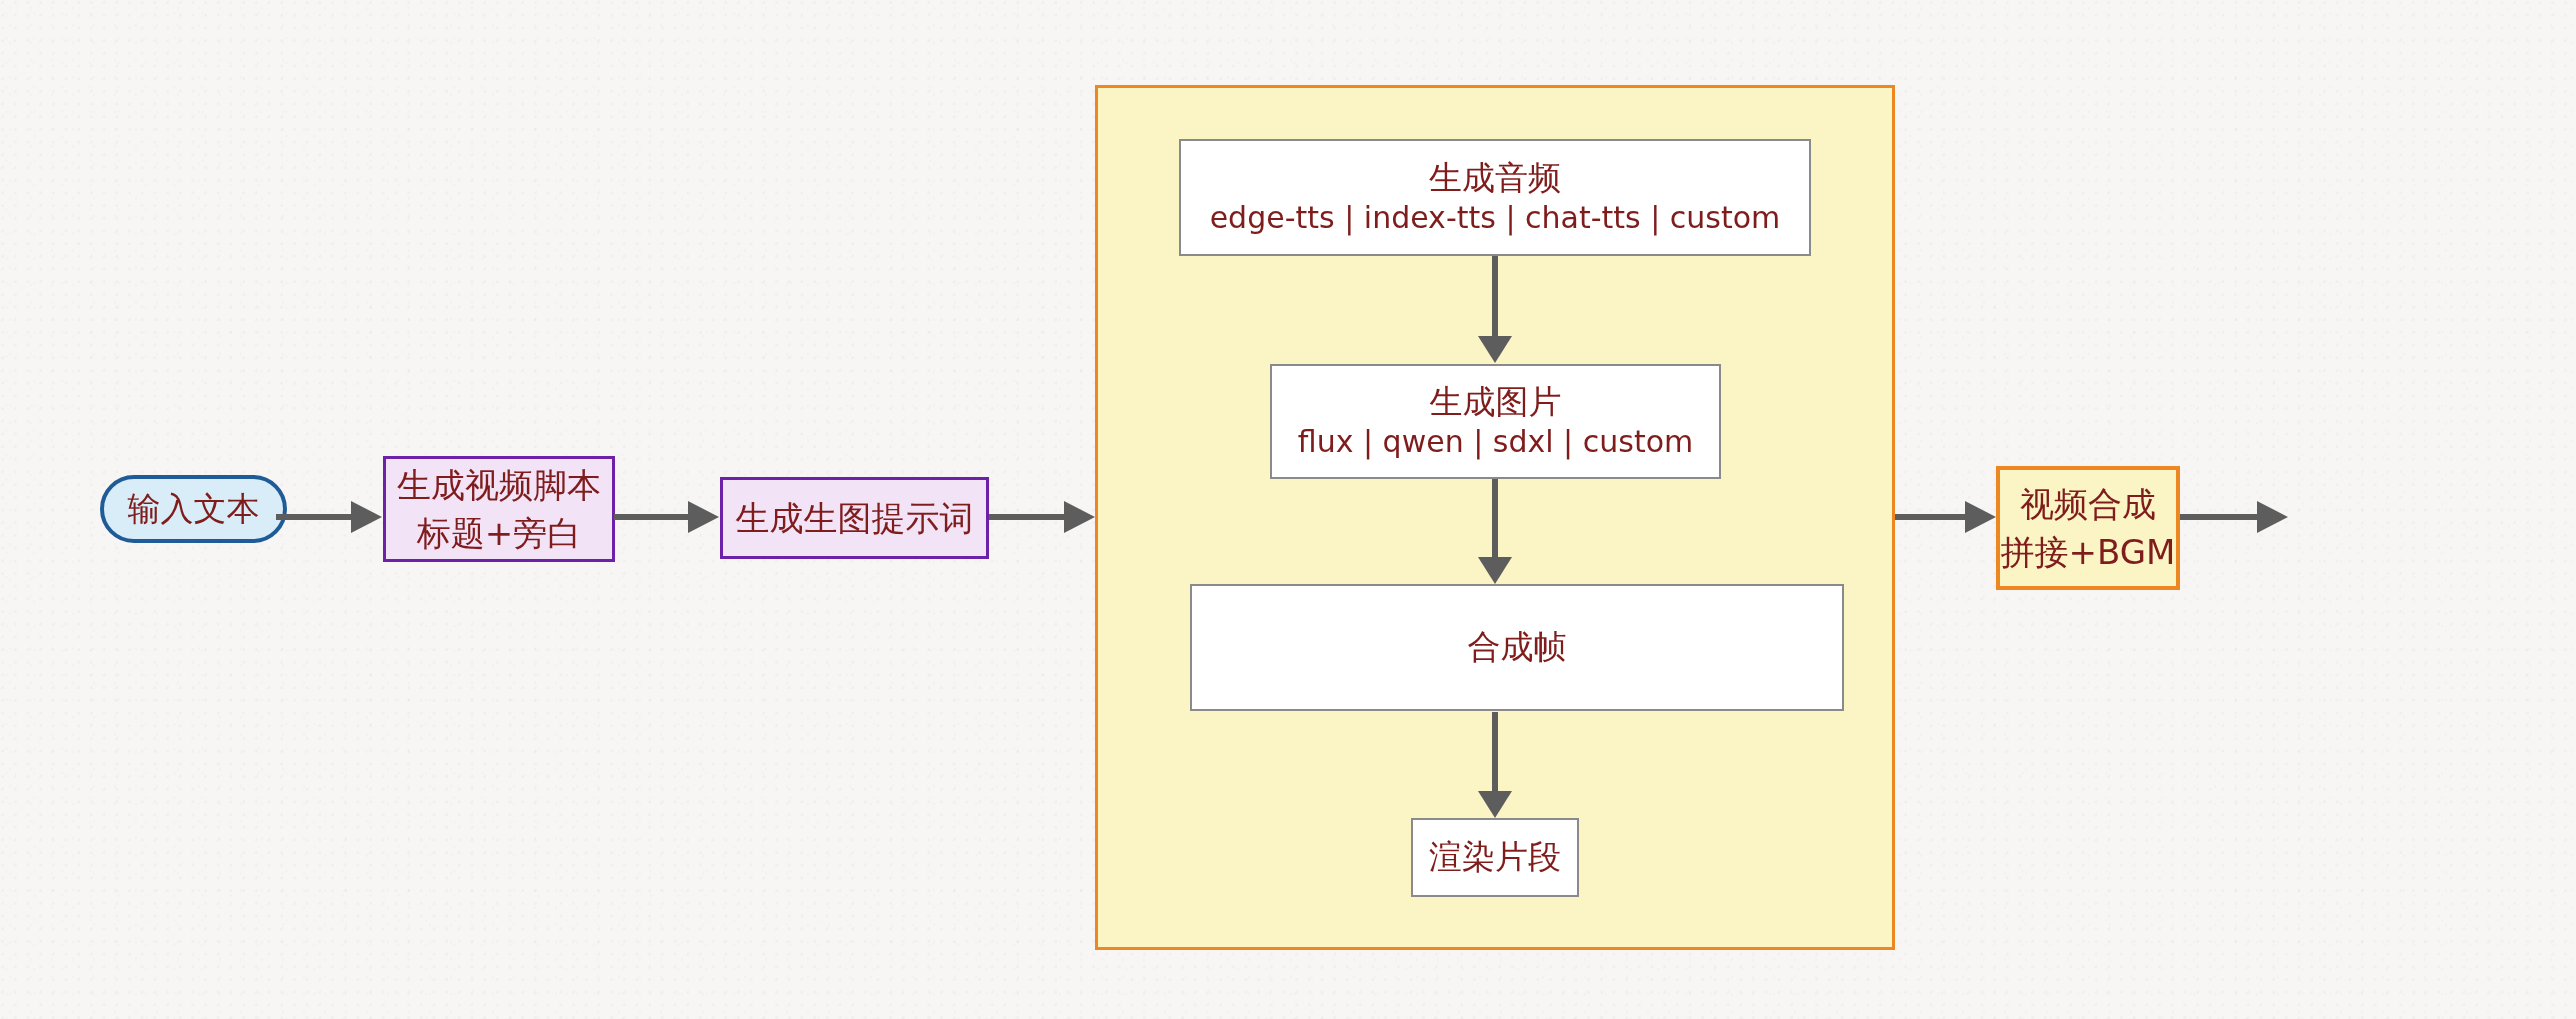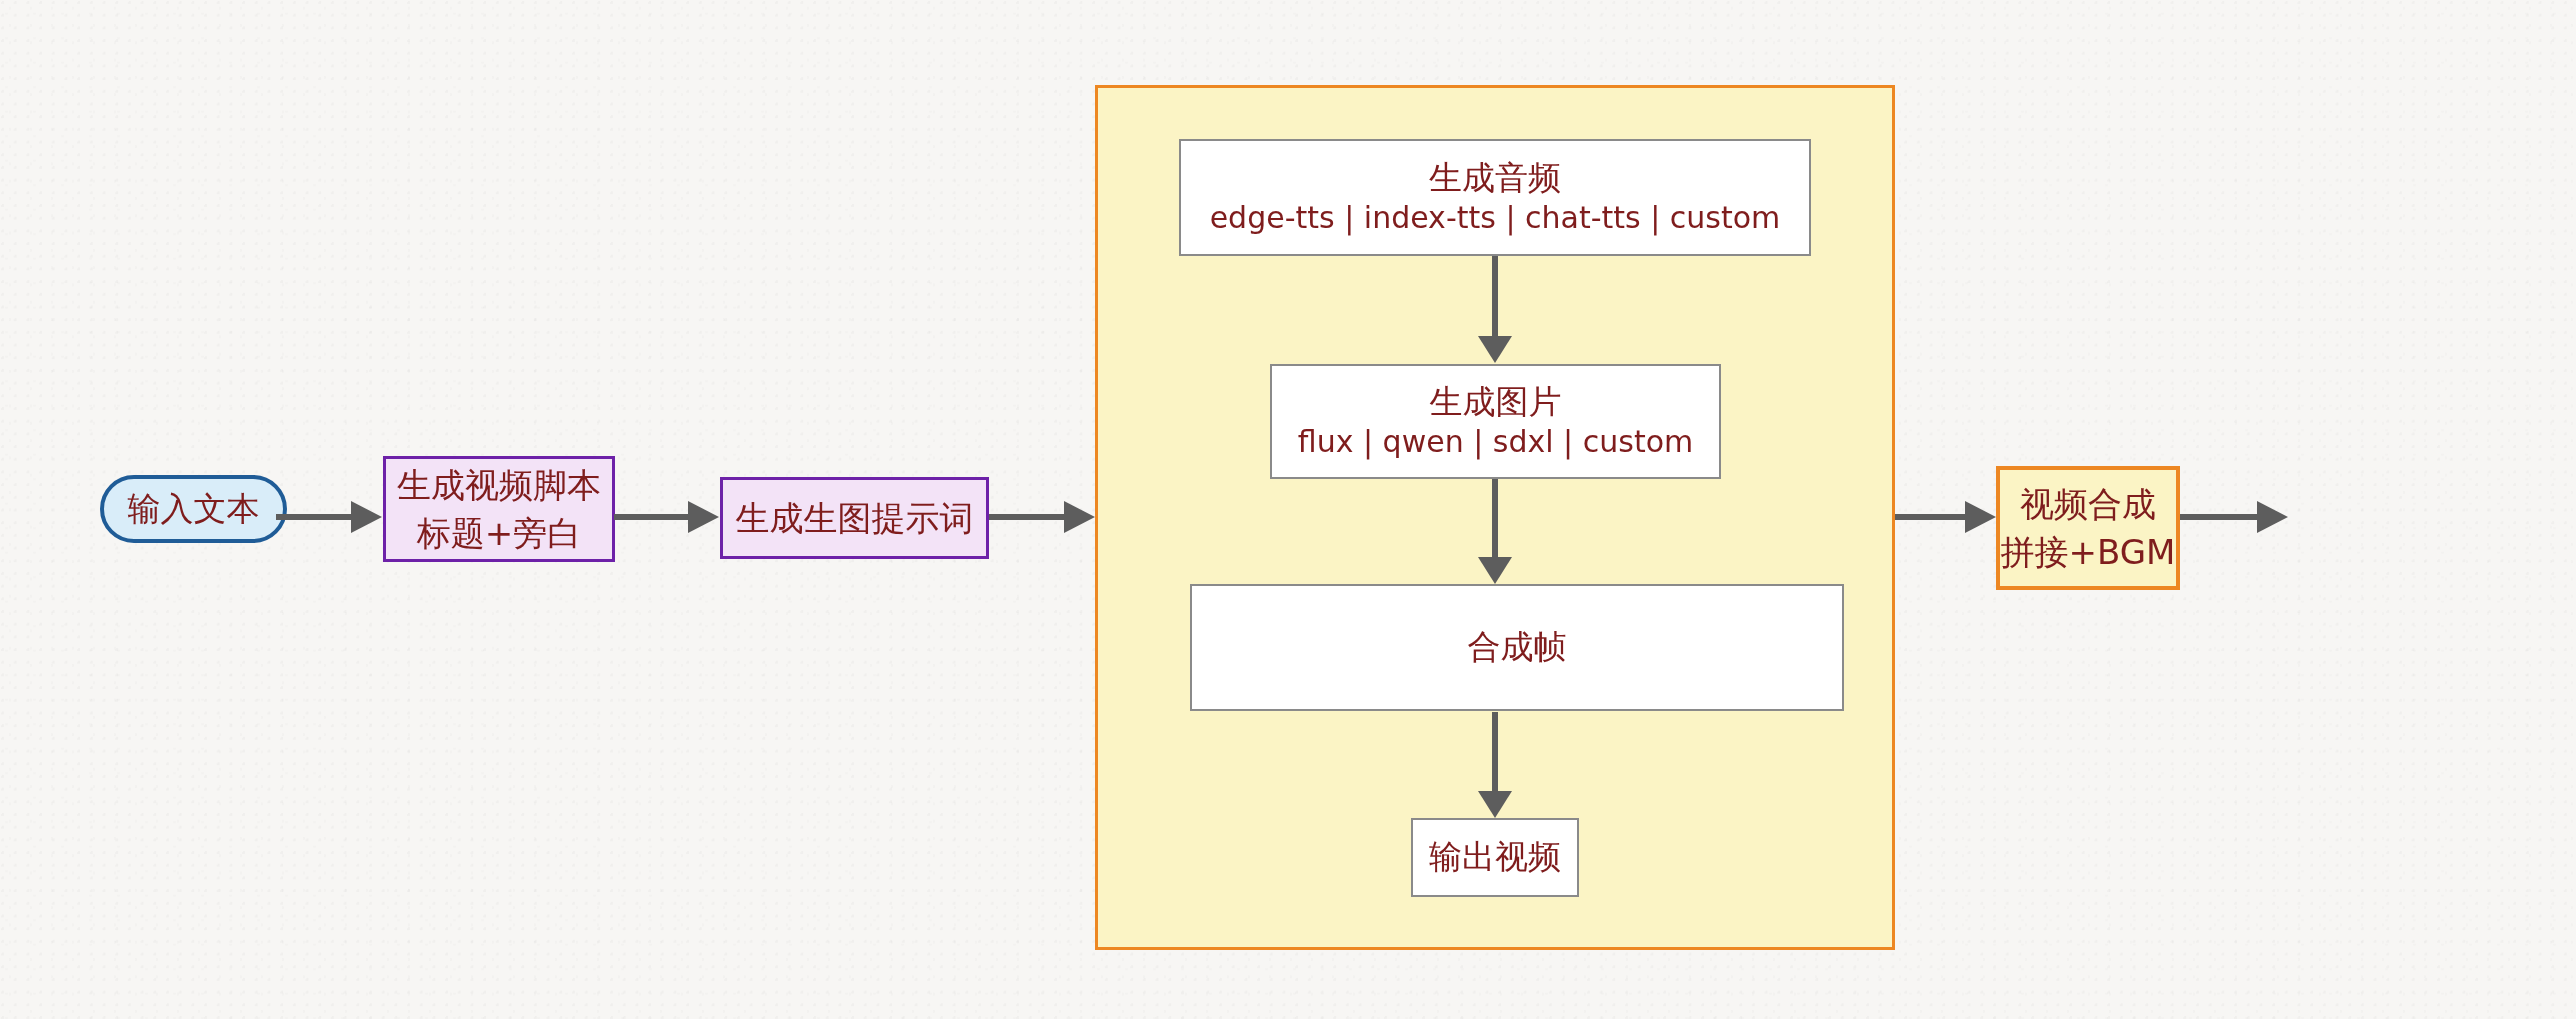--- a/index.html
+++ b/index.html
@@ -132,21 +132,21 @@
   <div class="node wnode" style="left:1168px;top:584px;width:654px;height:127px;margin-left:22px;">
     <span class="l1">合成帧</span>
   </div>
 
   <div class="varrow" style="left:1478px;top:712px;height:106px;">
     <div class="shaft"></div>
     <div class="head"></div>
   </div>
 
   <div class="node wnode single" style="left:1411px;top:818px;width:168px;height:79px;">
-    <span>输出视频</span>
+    <span>渲染片段</span>
   </div>
 
   <div class="harrow" style="left:1895px;top:501px;width:101px;">
     <div class="shaft"></div>
     <div class="head"></div>
   </div>
 
   <div class="node orangebox" style="left:1996px;top:466px;width:184px;height:124px;">
     <span>视频合成</span>
     <span>拼接+BGM</span>

